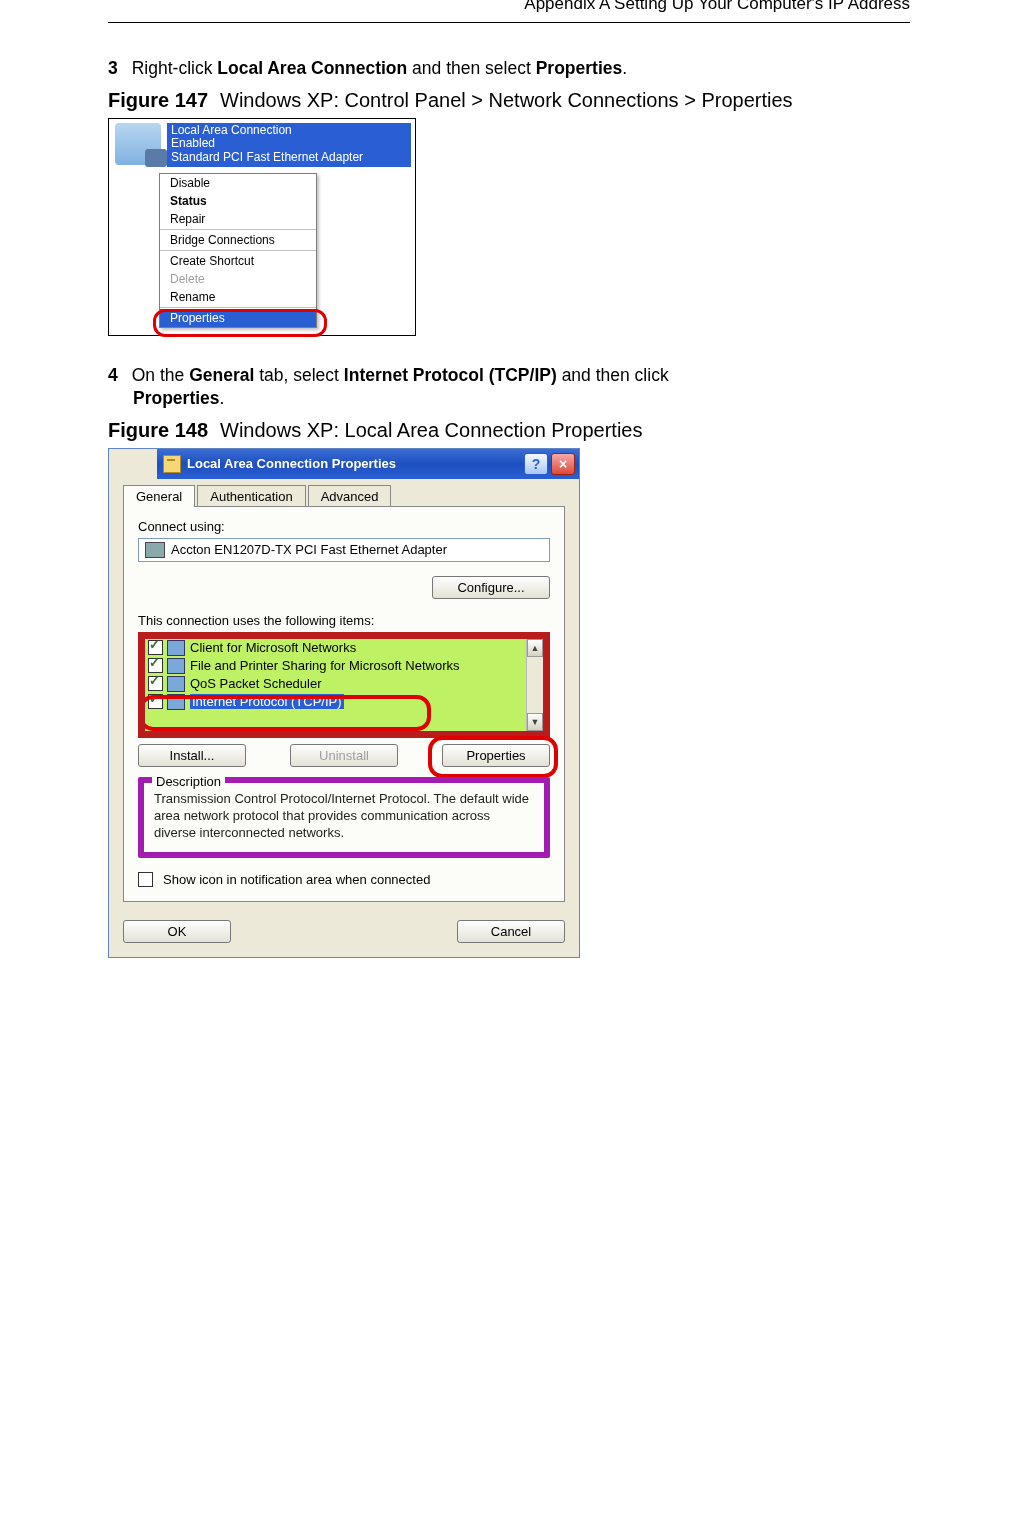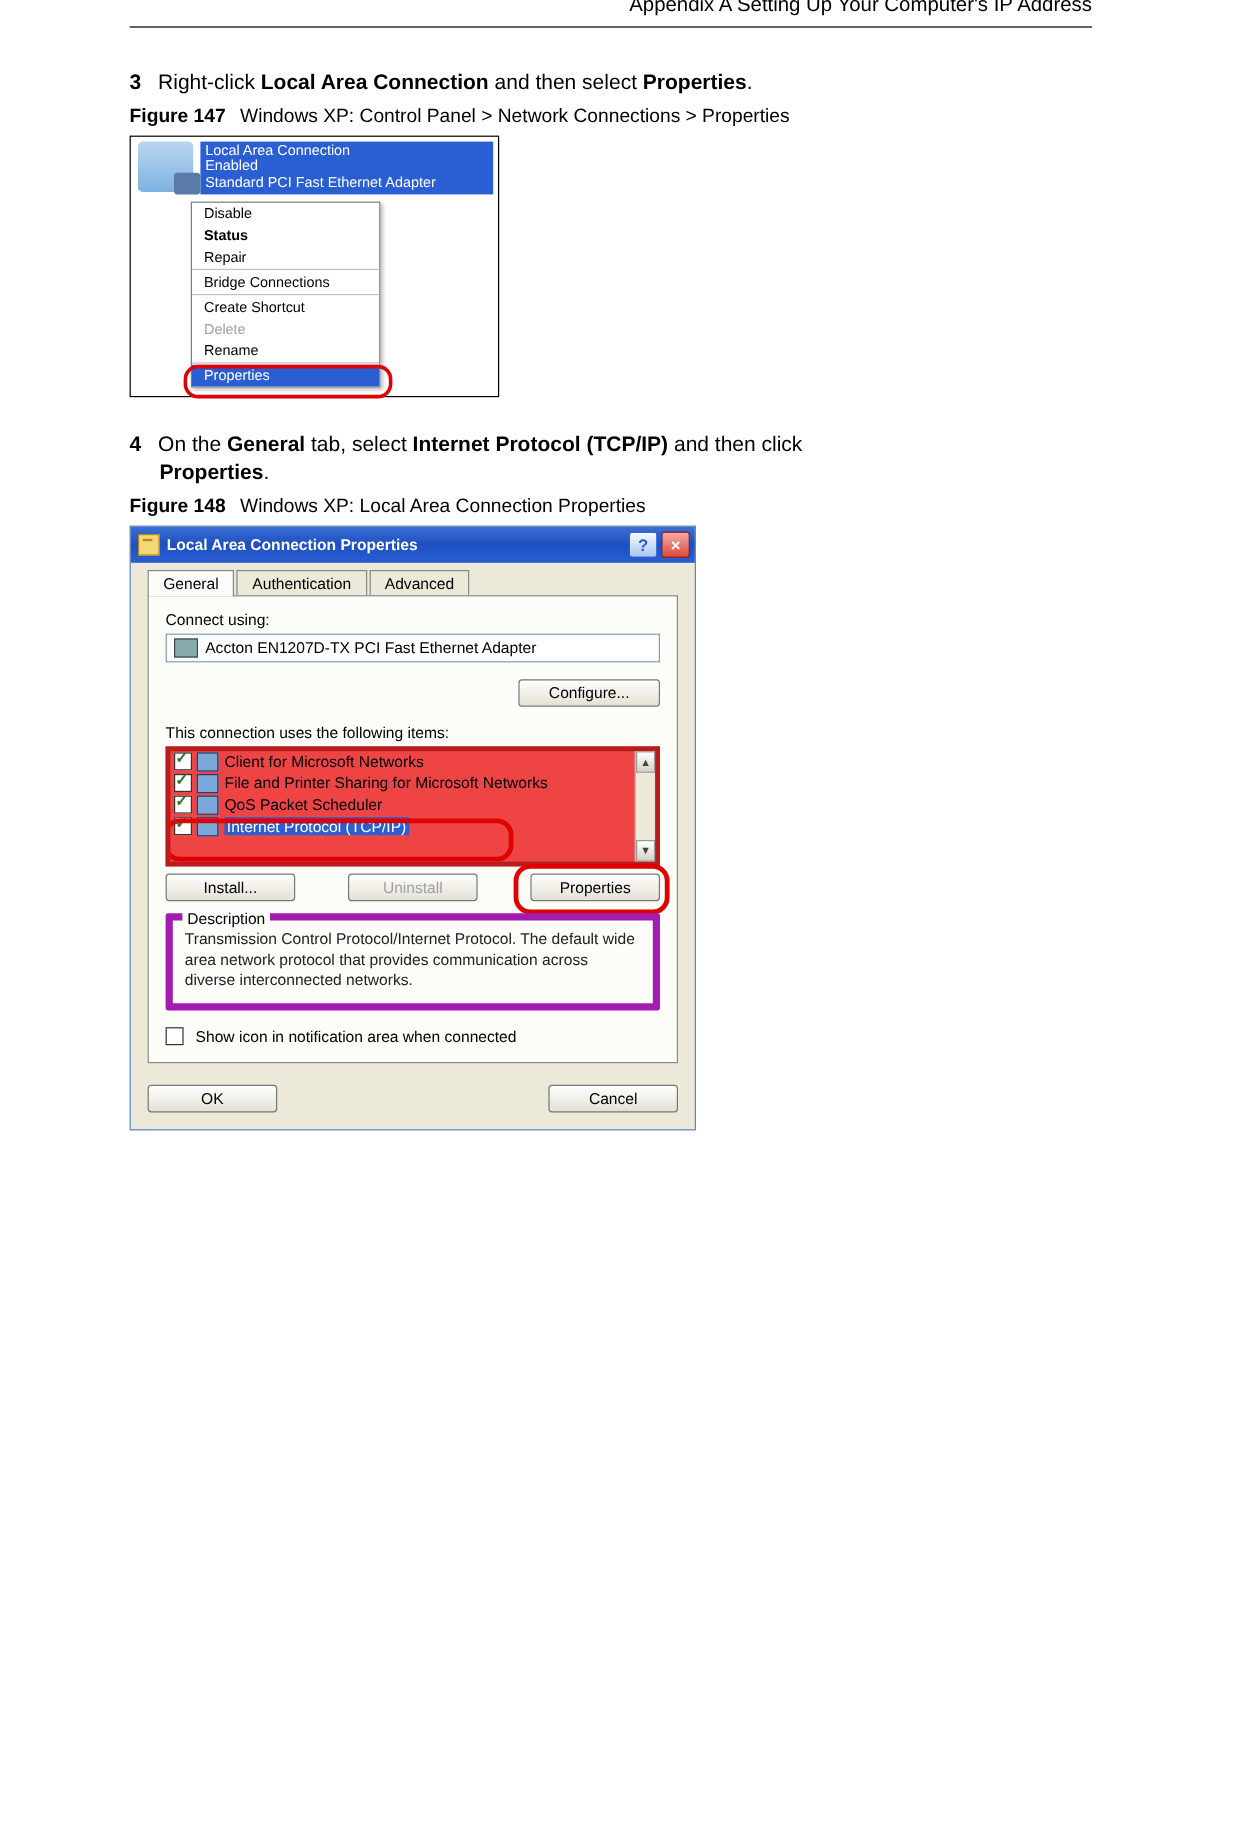--- a/index.html
+++ b/index.html
@@ -34,21 +34,21 @@
     font-size: 17.5px;
     line-height: 1.35;
   }
   .step-num {
     font-weight: bold;
     margin-right: 14px;
   }
   .bold { font-weight: bold; }
   .fig-caption {
     margin-top: 8px;
-    font-size: 16px;
+    font-size: 20px;
   }
   .fig-caption b { font-weight: bold; margin-right: 12px; }
 
   
   .fig147 {
     margin-top: 6px;
     width: 306px;
     height: 216px;
     border: 1px solid #000;
     position: relative;
@@ -123,20 +123,21 @@
     user-select: none;
   }
   .titlebar {
     height: 30px;
     background: linear-gradient(#3b6fd6,#1d4fbf 50%,#2a5fd4);
     color: #fff;
     display: flex;
     align-items: center;
     padding: 0 4px 0 6px;
     font-weight: bold;
+    margin-left: 48px;
   }
   .titlebar-icon {
     width: 16px; height: 16px;
     background: #f5d775;
     border: 1px solid #b08a20;
     margin-right: 6px;
     position: relative;
   }
   .titlebar-icon::before{content:"";position:absolute;top:3px;left:3px;width:8px;height:2px;background:#b08a20;}
   .title-btns { margin-left: auto; display: flex; gap: 3px; }
@@ -178,22 +179,22 @@
     text-align:center;
     background: linear-gradient(#fefefe,#e4e2d5);
     border:1px solid #777;
     border-radius: 3px;
     font-size:13px;
     cursor: default;
   }
   .btn.small{min-width:86px;}
   .btn.disabled{color:#a0a0a0;}
   .items-box {
-    border:4px solid #b91c1c;
-    background:#ef4444;
+    border:7px solid #b91c1c;
+    background:#bef264;
     margin: 4px 0 6px 0;
     height: 92px;
     overflow: hidden;
     position: relative;
   }
   .item-row{display:flex;align-items:center;padding:1px 3px;font-size:13px;}
   .chk{width:13px;height:13px;border:1px solid #333;background:#fff;margin-right:4px;position:relative;}
   .chk::after{content:"✓";position:absolute;top:-4px;left:0;font-size:13px;color:#2a7a2a;font-weight:bold;}
   .srv-icon{width:16px;height:14px;background:#7aa8d8;border:1px solid #336;margin-right:5px;}
   .item-row.sel .txt{background:#2a5fd4;color:#fff;padding:0 2px;}

